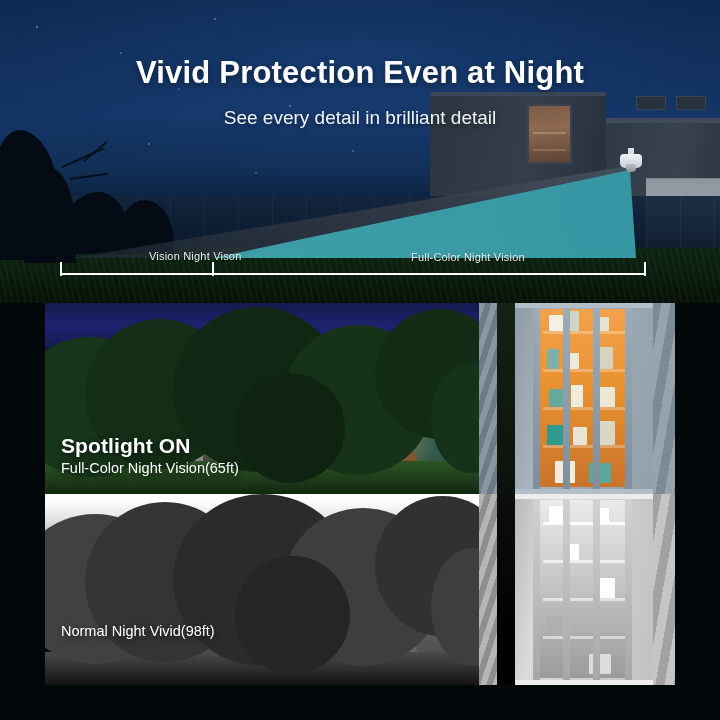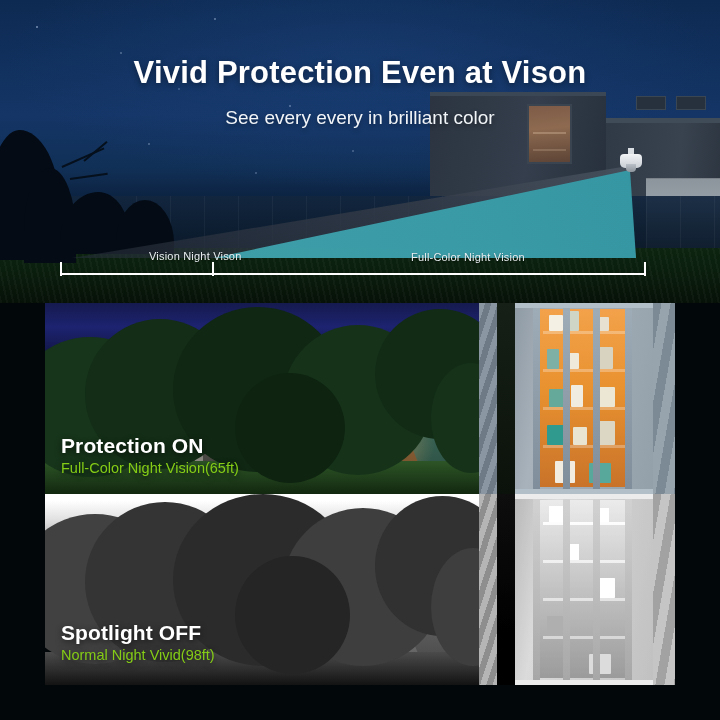--- a/index.html
+++ b/index.html
@@ -229,21 +229,21 @@
     background:linear-gradient(180deg,#cfd3d6 0%, #aeb3b7 35%, #70767a 75%, #4a5053 100%);
   }
 
   
   .panel-label{ position:absolute; left:16px; z-index:9; }
   .panel-title{
     color:#ffffff; font-size:21px; font-weight:bold; letter-spacing:.1px;
     text-shadow:0 2px 6px rgba(0,0,0,.6); line-height:1.12;
   }
   .panel-sub{
-    color:#84cc16; font-size:14.5px; font-weight:400; margin-top:2px;
+    color:#ffffff; font-size:14.5px; font-weight:400; margin-top:2px;
     text-shadow:0 2px 6px rgba(0,0,0,.6); line-height:1.2;
   }
   .panel-label.on{ top:131px; }
   .panel-label.off{ top:127px; }
 </style>
 </head>
 <body>
 
 <div class="hero">
   <div class="hero-sky-vignette"></div>
@@ -293,22 +293,22 @@
   <div class="cone-label normal">Vision Night Vison</div>
   <div class="cone-label full">Full-Color Night Vision</div>
 
   <div class="measure">
     <div class="line"></div>
     <div class="tick start"></div>
     <div class="tick mid"></div>
     <div class="tick end"></div>
   </div>
 
-  <div class="hero-title">Vivid Protection Even at Vison</div>
-  <div class="hero-sub">See every every in brilliant color</div>
+  <div class="hero-title">Vivid Protection Even at Night</div>
+  <div class="hero-sub">See every detail in brilliant detail</div>
 </div>
 
 <div class="panels">
 
   <div class="row on">
     <div class="scene">
       <div class="gsky"></div>
       <div class="ghouse"></div>
       <div class="ghouse-col" style="left:14px;"></div>
       <div class="ghouse-col" style="left:58px;"></div>
@@ -357,21 +357,21 @@
       <div class="witem" style="left:92px; top:160px; width:22px; height:20px; background:#58a89c;"></div>
       <div class="wmullion" style="left:36px;"></div>
       <div class="wmullion" style="left:66px;"></div>
       <div class="wmullion" style="left:96px;"></div>
       <div class="wmullion" style="left:128px;"></div>
       <div class="wframe-h" style="top:0;"></div>
       <div class="wframe-h" style="top:186px;"></div>
     </div>
 
     <div class="panel-label on">
-      <div class="panel-title">Protection ON</div>
+      <div class="panel-title">Spotlight ON</div>
       <div class="panel-sub">Full-Color Night Vision(65ft)</div>
     </div>
   </div>
 
   <div class="row off">
     <div class="scene">
       <div class="gsky"></div>
       <div class="ghouse"></div>
       <div class="ghouse-col" style="left:14px;"></div>
       <div class="ghouse-col" style="left:58px;"></div>
@@ -411,18 +411,17 @@
       <div class="witem" style="left:92px; top:160px; width:22px; height:20px; background:#aeb2b5;"></div>
       <div class="wmullion" style="left:36px;"></div>
       <div class="wmullion" style="left:66px;"></div>
       <div class="wmullion" style="left:96px;"></div>
       <div class="wmullion" style="left:128px;"></div>
       <div class="wframe-h" style="top:0;"></div>
       <div class="wframe-h" style="top:186px;"></div>
     </div>
 
     <div class="panel-label off">
-      <div class="panel-title">Spotlight OFF</div>
       <div class="panel-sub">Normal Night Vivid(98ft)</div>
     </div>
   </div>
 
 </div>
 
 </body></html>

